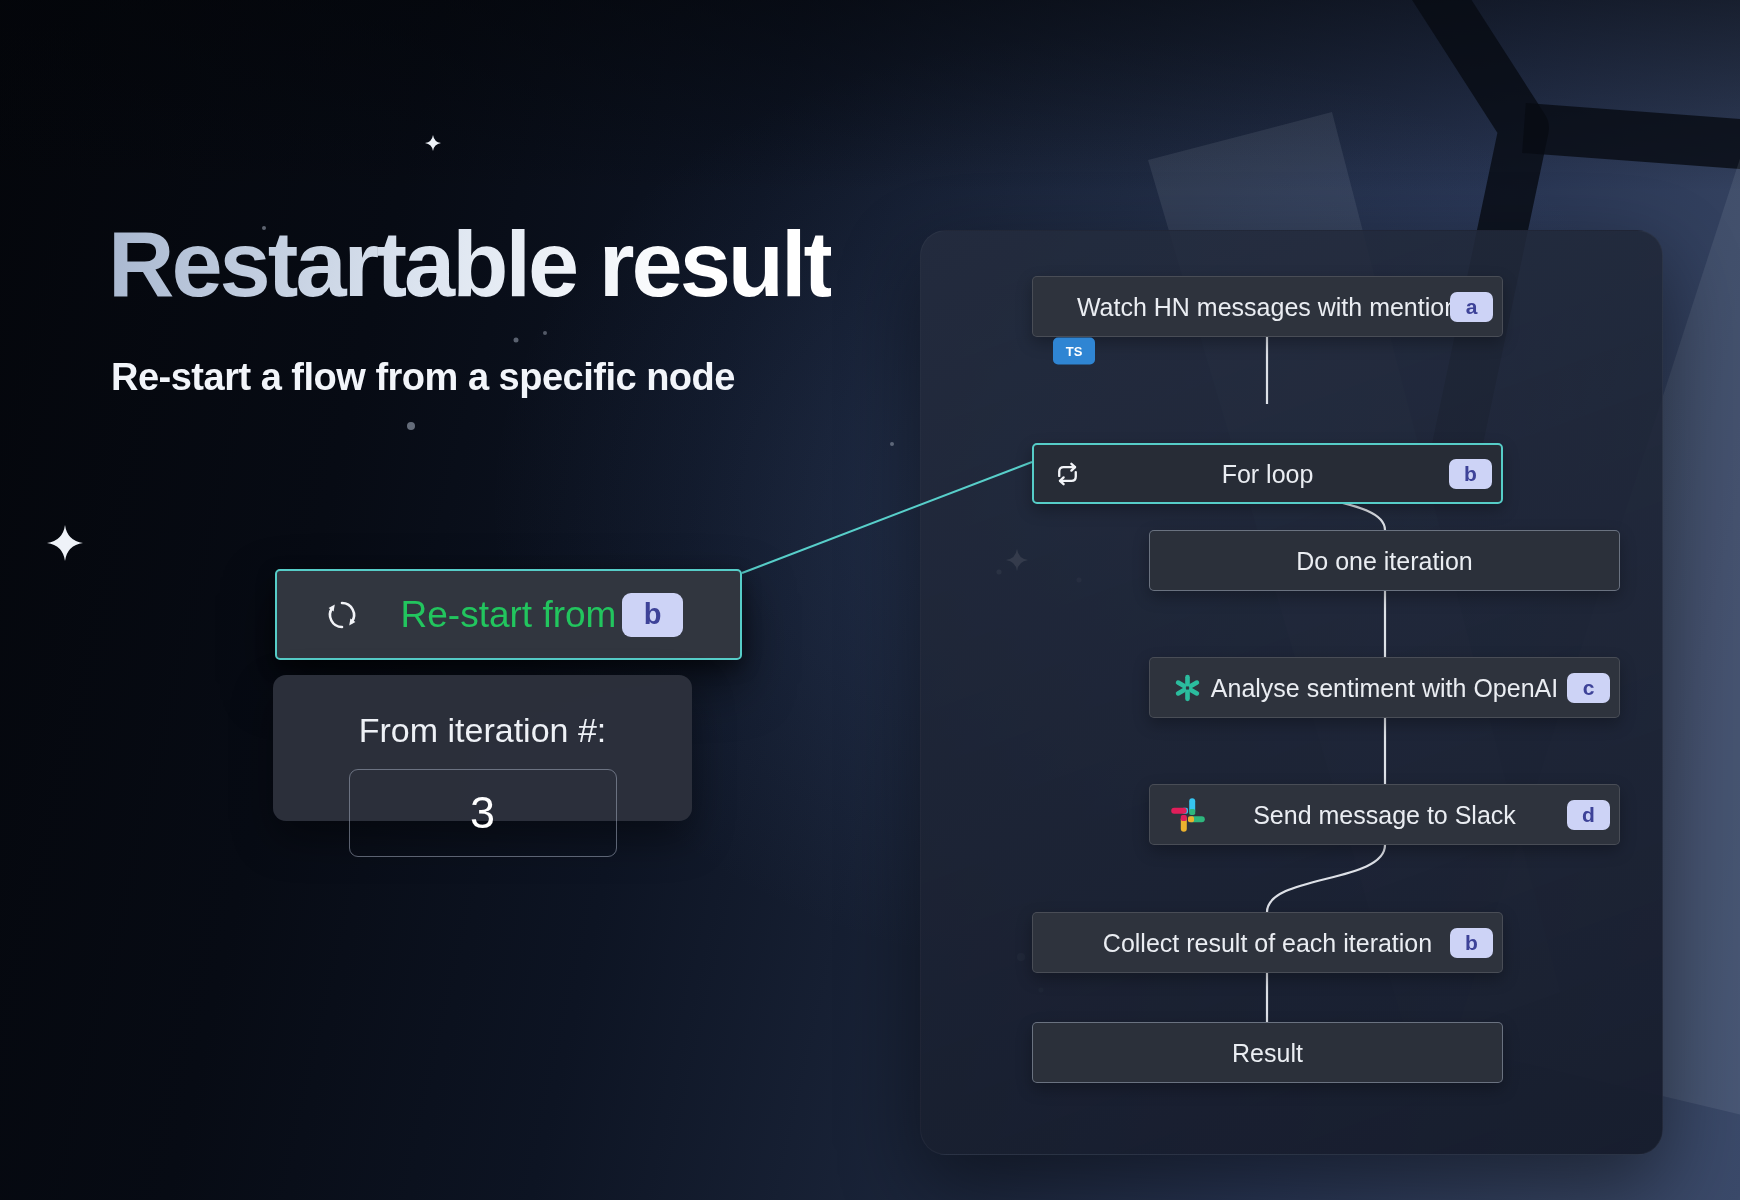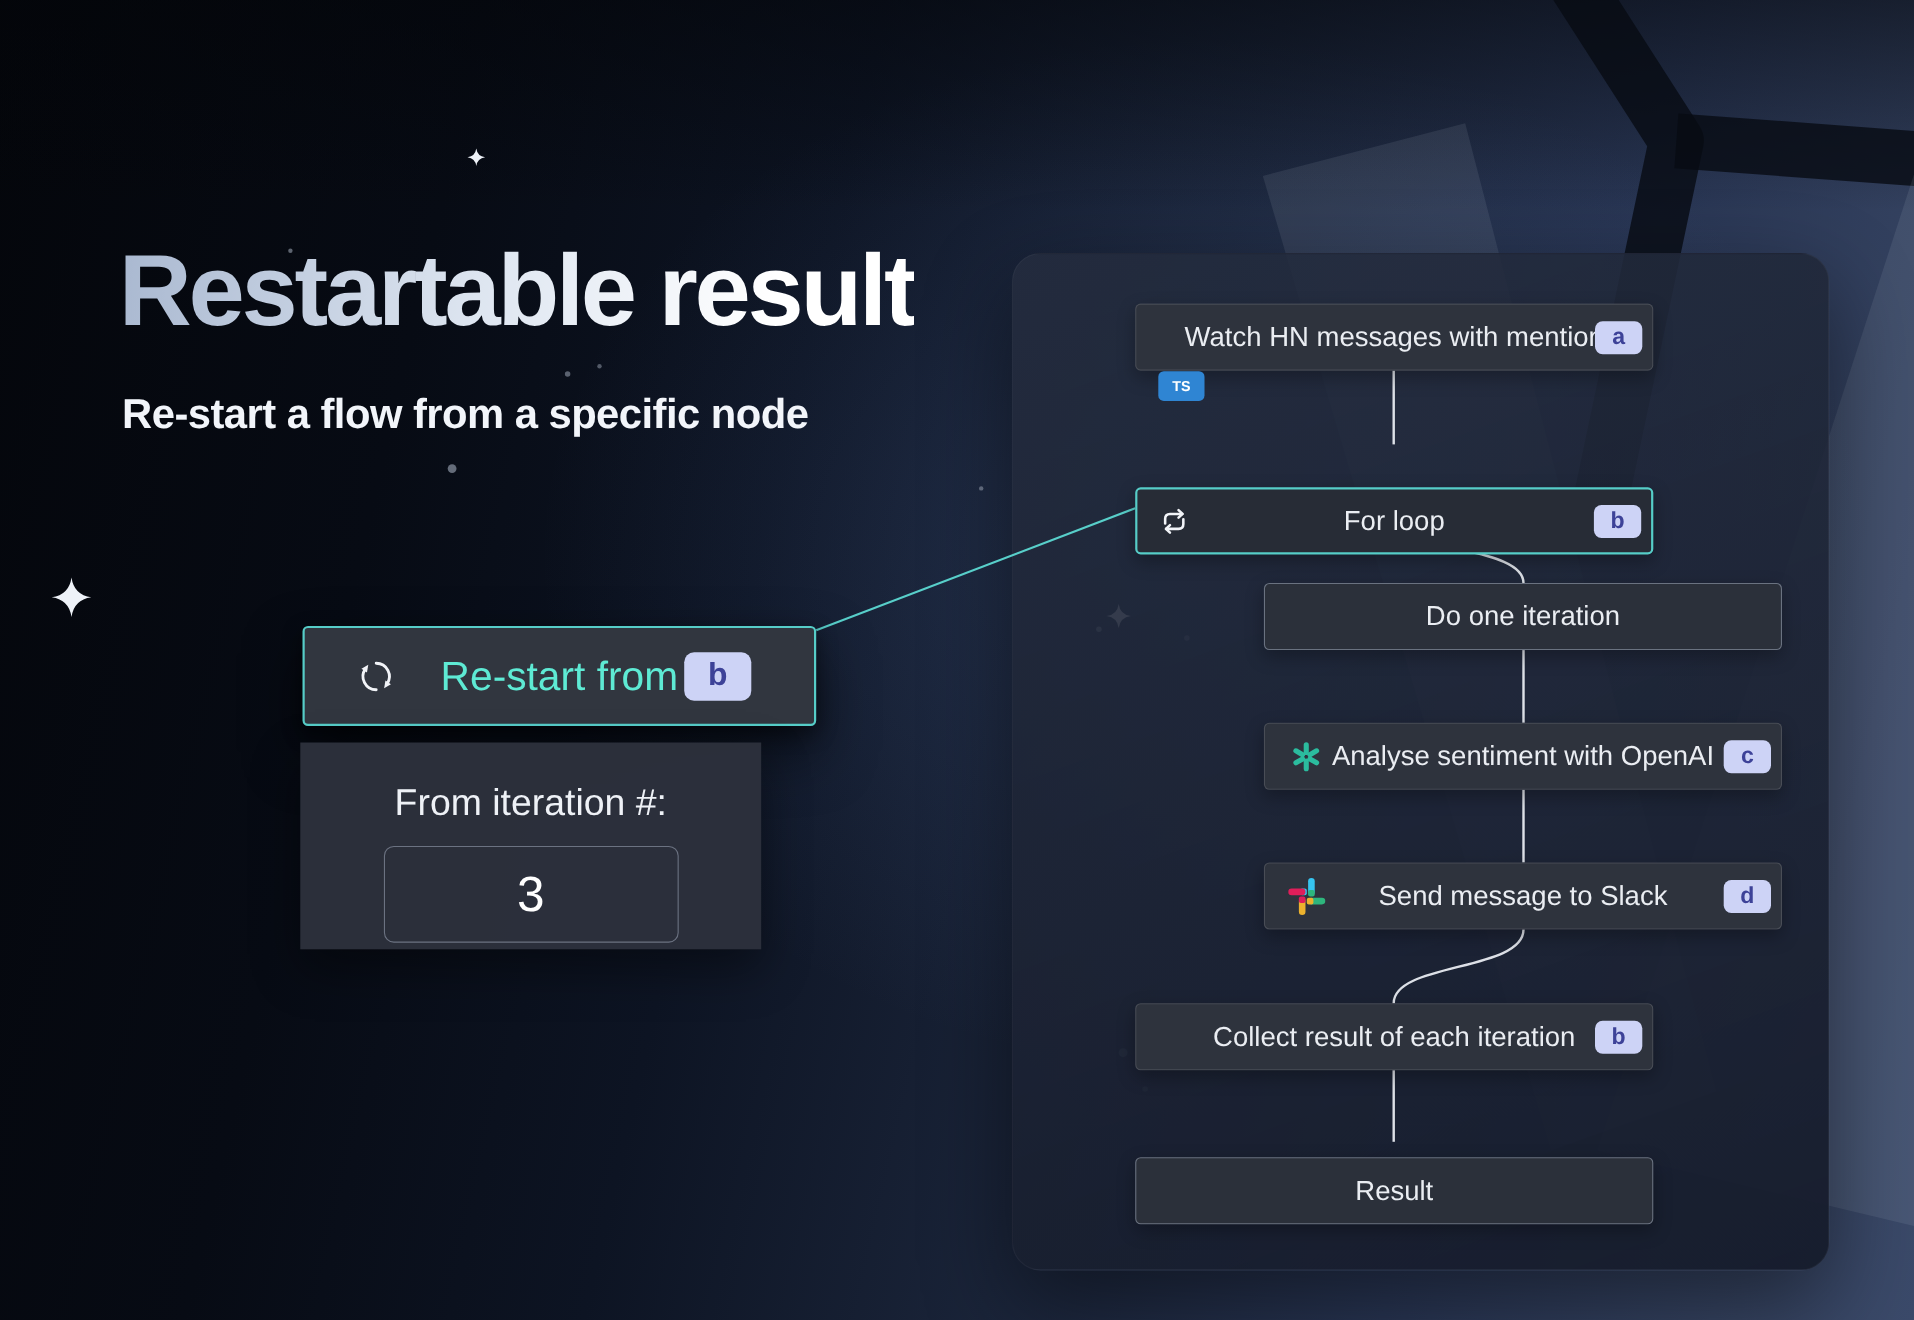--- a/index.html
+++ b/index.html
@@ -31,33 +31,33 @@
   
   .restart-node{
     position:absolute;left:275px;top:569px;width:467px;height:91px;z-index:3;
     box-sizing:border-box;background:#31363f;border:2px solid #56cdc8;border-radius:5px;
     box-shadow:0 24px 50px rgba(0,0,0,0.55),0 6px 18px rgba(0,0,0,0.4);
     cursor:pointer;
   }
   .restart-node .icon{position:absolute;left:45px;top:50%;transform:translateY(-50%);}
   .restart-node .label{
     position:absolute;left:0;right:0;top:50%;transform:translateY(-50%);
-    text-align:center;font-size:37px;color:#5eead4;
+    text-align:center;font-size:37px;color:#22c55e;
   }
   .badge{
     position:absolute;right:9px;top:50%;transform:translateY(-50%);
     min-width:43px;height:30px;border-radius:7px;background:#cdd3f6;color:#3d4298;
     font-weight:700;font-size:21px;display:flex;align-items:center;justify-content:center;
   }
   .restart-node .badge{right:57px;min-width:61px;height:44px;border-radius:9px;font-size:29px;}
 
   
   .iteration-panel{
-    position:absolute;left:273px;top:675px;width:419px;height:188px;z-index:3;
-    background:rgba(44,49,60,0.97);border-radius:0;
+    position:absolute;left:273px;top:675px;width:419px;height:146px;z-index:3;
+    background:rgba(44,49,60,0.97);border-radius:13px;
     box-shadow:0 18px 40px rgba(0,0,0,0.4);
   }
   .iteration-panel .label{
     position:absolute;left:0;right:0;top:36px;text-align:center;
     font-size:34px;color:#eef1f6;
   }
   .iteration-input{
     position:absolute;left:50%;transform:translateX(-50%);top:94px;
     width:268px;height:88px;box-sizing:border-box;
     background:transparent;border:1px solid rgba(160,170,188,0.55);border-radius:9px;
@@ -86,21 +86,21 @@
   .node .icon{position:absolute;top:50%;transform:translateY(-50%);}
   .node-plain{background:#2b303a;border-color:rgba(170,180,198,0.5);}
   .node-highlight{border:2px solid #56cdc8;background:#272c36;margin-top:39px;}
 
   .n-watch  {left:1032px;top:276px;}
   .n-loop   {left:1032px;top:404px;}
   .n-doone  {left:1149px;top:530px;}
   .n-analyse{left:1149px;top:657px;}
   .n-slack  {left:1149px;top:784px;}
   .n-collect{left:1032px;top:912px;padding-left:32px;}
-  .n-result {left:1032px;top:1052px;}
+  .n-result {left:1032px;top:1022px;}
 
   .ts-icon{
     left:20px;width:42px;height:27px;border-radius:5px;background:#2f85d3;
     display:flex;align-items:center;justify-content:center;
     color:#fff;font-weight:700;font-size:13px;padding-top:1px;box-sizing:border-box;margin-top:44px;
   }
 </style>
 </head>
 <body>
 

